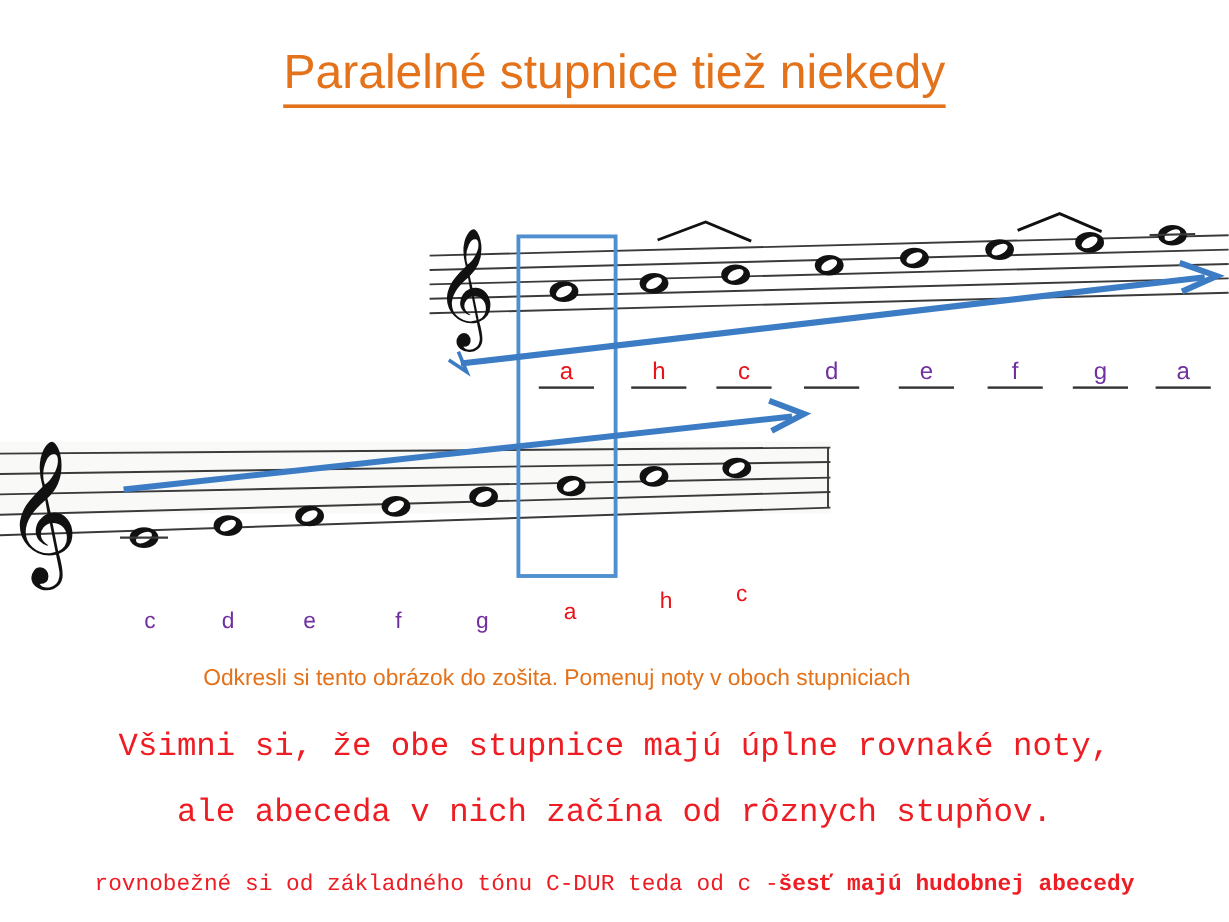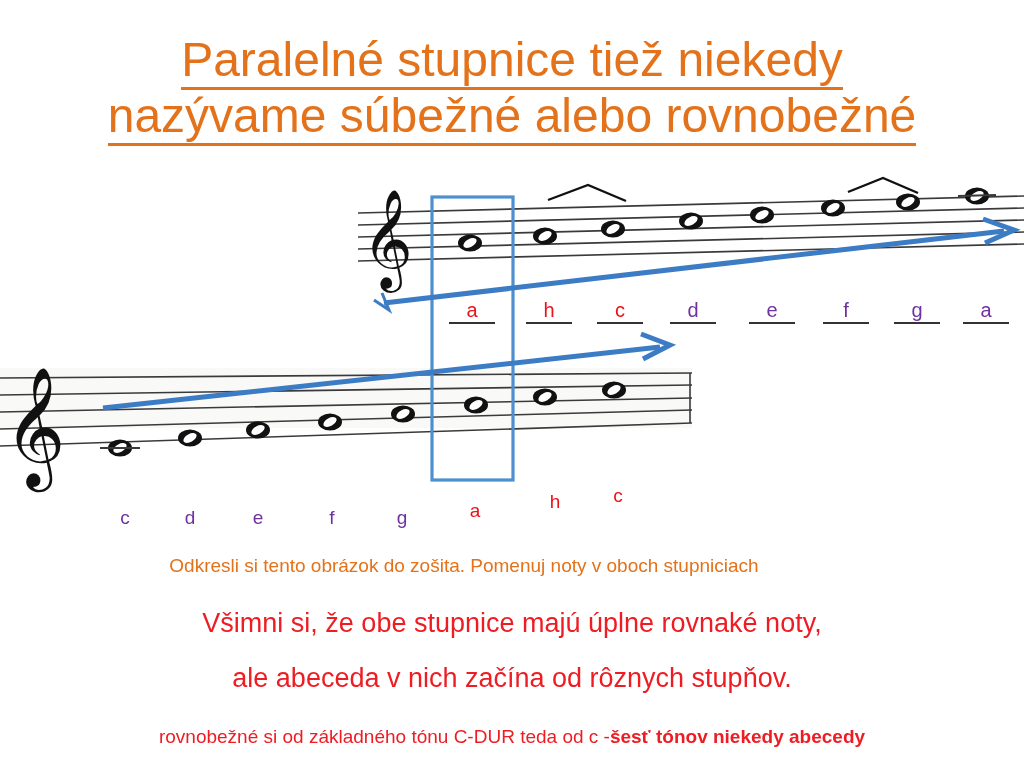--- a/index.html
+++ b/index.html
@@ -10,21 +10,21 @@
     overflow:hidden;
     position:relative;
   }
   #stage{position:relative;width:1024px;height:768px;}
 
   
   .title-block{
     position:absolute;left:0;top:34px;width:1024px;
     text-align:center;
     color:#E3721A;
-    font-size:48px;
+    font-size:40px;
     line-height:52px;
     font-weight:400;
     letter-spacing:0px;
     white-space:nowrap;
   }
   .title-line{display:block;}
   .title-line span{
     border-bottom:3px solid #E3721A;
     padding-bottom:1px;
     display:inline-block;
@@ -68,35 +68,35 @@
     color:#E3721A;
     font-size:19px;
     line-height:26px;
     white-space:nowrap;
   }
   .concl{
     position:absolute;left:0;width:1024px;
     text-align:center;
     color:#EE1C23;
     white-space:nowrap;
+    font-family:Liberation Mono, monospace;
   }
   .concl-1{top:606px;font-size:27px;line-height:34px;}
   .concl-2{top:650px;font-size:27px;line-height:34px;margin-top:11px;}
   .concl-3{top:694px;font-size:19px;line-height:26px;}
   .concl-4{top:724px;font-size:19px;line-height:26px;}
   .bold{font-weight:bold;}
 </style>
 </head>
 <body>
 
 <div id="stage">
 
   <div class="title-block">
     <div class="title-line"><span>Paralelné stupnice  tiež niekedy</span></div>
-    <div class="title-line"><span>nazývame súbežné  alebo rovnobežné</span></div>
   </div>
 
   <svg class="svg-layer" viewBox="0 0 1024 768">
     <defs>
 
       <g id="wholenote">
         <ellipse cx="0" cy="0" rx="12" ry="8.6" fill="#111"></ellipse>
         <ellipse cx="0" cy="0" rx="7.2" ry="4.0" fill="#ffffff" transform="rotate(-28)"></ellipse>
       </g>
       <g id="wholenote-sm">
@@ -211,16 +211,16 @@
     <div class="nlb red" style="left:455px;top:31px;"><span>a</span></div>
     <div class="nlb red" style="left:535px;top:22px;"><span>h</span></div>
     <div class="nlb red" style="left:598px;top:16px;"><span>c</span></div>
   </div>
 
   <div class="task-line">Odkresli si tento obrázok do zošita. Pomenuj noty v oboch stupniciach</div>
 
   <div class="concl concl-1">Všimni si, že obe stupnice majú úplne rovnaké noty,</div>
   <div class="concl concl-2">ale abeceda v nich začína od rôznych stupňov.</div>
   <div class="concl concl-4">
-    <span>rovnobežné si od základného tónu C-DUR teda od c -</span><span class="bold">šesť tónov niekedy abecedy</span>
+    <span>rovnobežné si od základného tónu C-DUR teda od c -</span><span class="bold">šesť majú hudobnej abecedy</span>
   </div>
 
 </div>
 
 </body></html>

